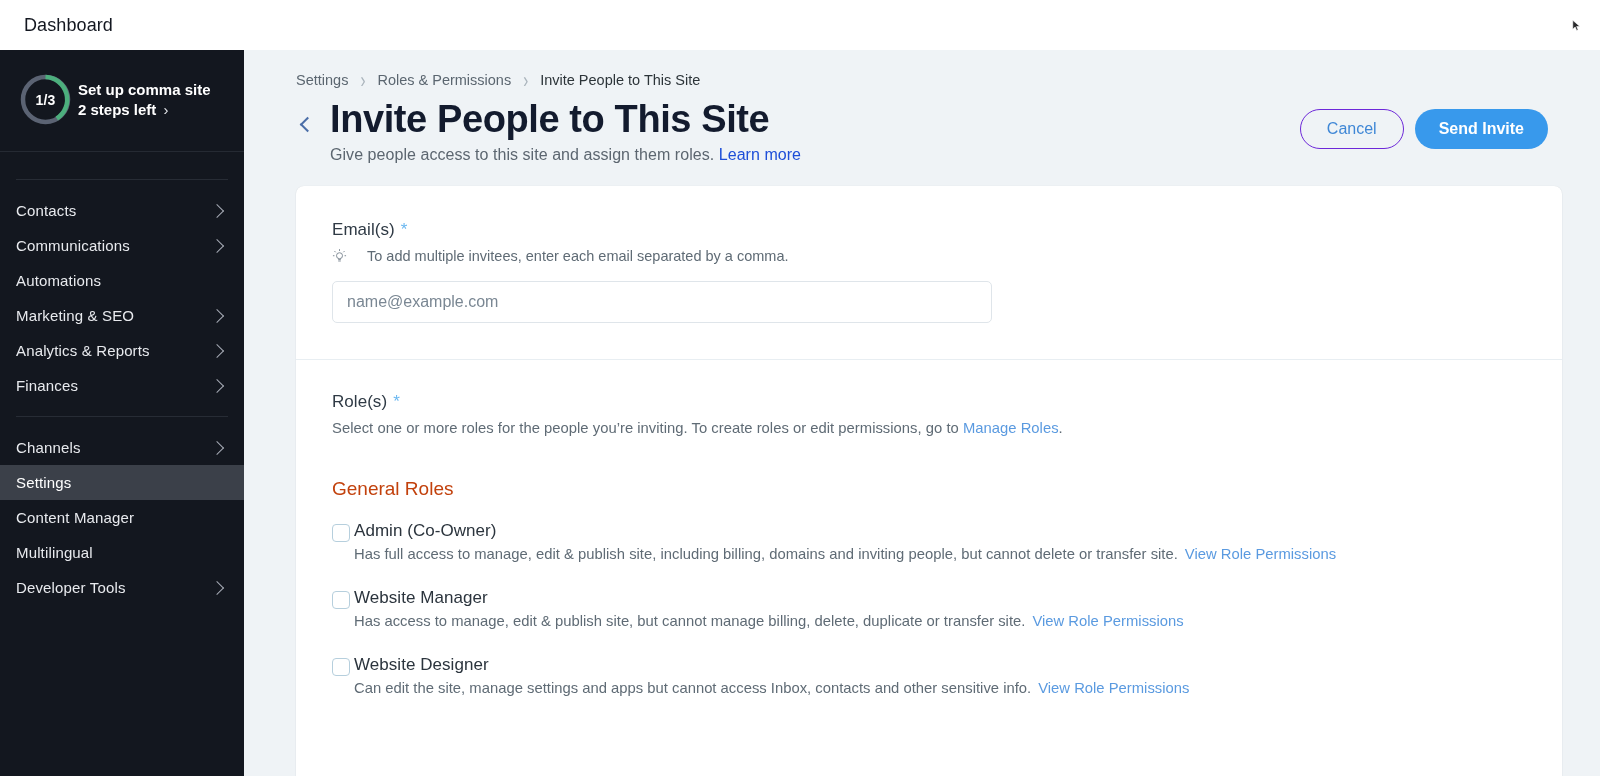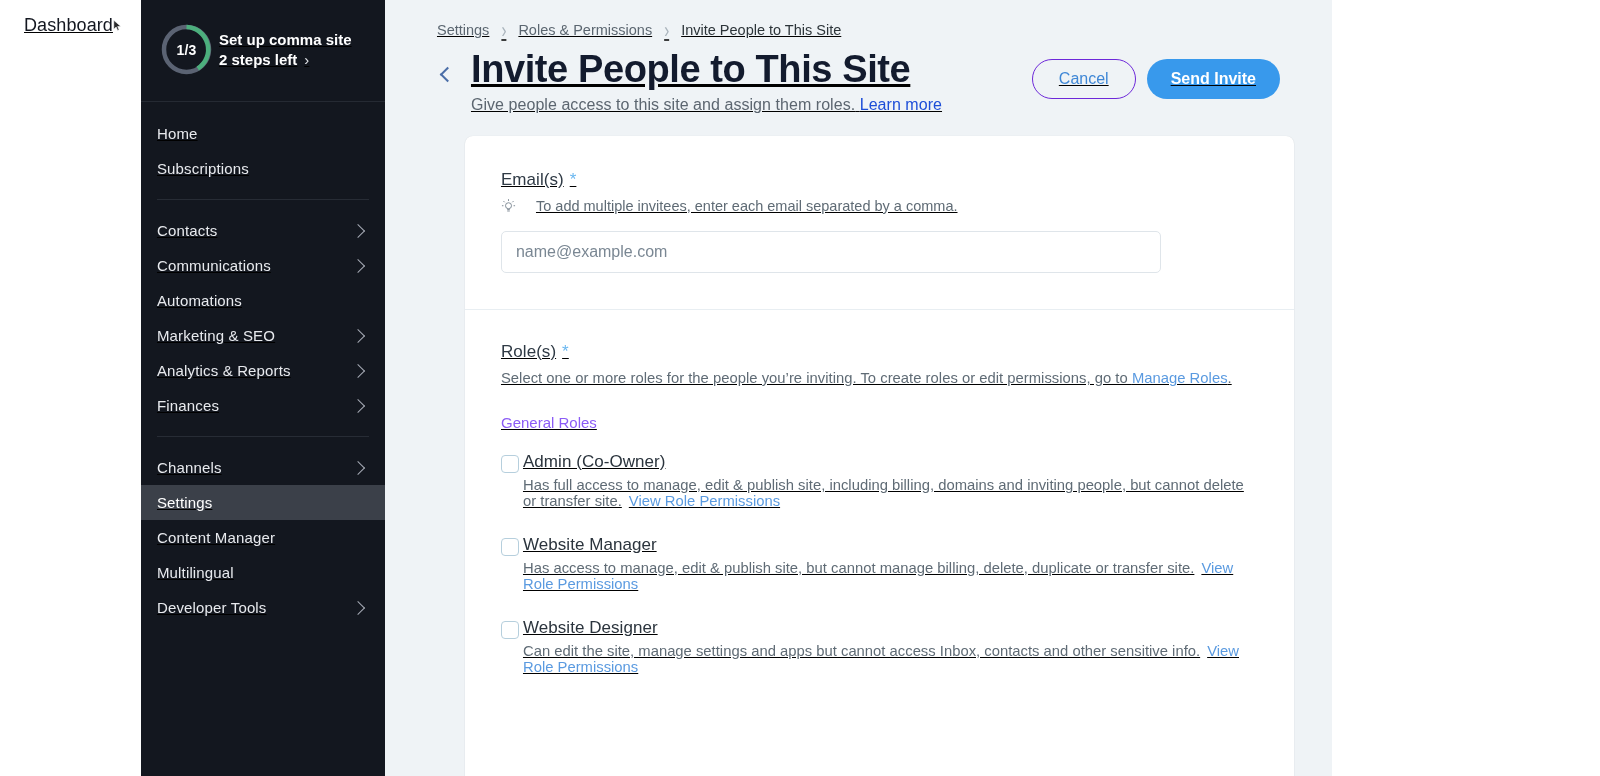--- a/index.html
+++ b/index.html
@@ -2,21 +2,21 @@
 <html><head>
 <meta charset="utf-8">
 <style>
   * { box-sizing: border-box; margin: 0; padding: 0; }
   html, body {
     width: 1600px; height: 776px;
     overflow: hidden;
     font-family: "Liberation Sans", sans-serif;
     background: #ffffff;
   }
-  .app { position: relative; width: 1332px; height: 776px; display: flex; flex-direction: row; text-decoration: underline; }
+  .app { position: relative; width: 1600px; height: 776px; display: flex; flex-direction: column; }
 
   
   .topbar {
     height: 50px; min-height: 50px; background: #ffffff;
     display: flex; align-items: center; padding: 0 24px;
     position: relative; z-index: 5;
   }
   .topbar-title {
     font-size: 18px; color: #131720; font-weight: 400; letter-spacing: .1px;
   }
@@ -103,21 +103,21 @@
   .head-actions { margin-left: auto; display: flex; align-items: center; gap: 11px; padding-top: 12px; }
   .btn {
     height: 40px; border-radius: 20px; font-size: 16px; cursor: pointer;
     display: inline-flex; align-items: center; justify-content: center;
     padding: 0 26px; border: none; font-family: "Liberation Sans", sans-serif;
   }
   .btn-secondary { background: transparent; border: 1px solid #6d28d9; color: #3f87d6; }
   .btn-primary { background: #3899ec; color: #ffffff; font-weight: 700; padding: 0 24px; }
 
   
-  .card-scroll { flex: 1; padding: 22px 38px 0 80px; overflow: hidden; }
+  .card-scroll { flex: 1; padding: 22px 38px 0 52px; overflow: hidden; }
   .card {
     background: #ffffff; border-radius: 8px;
     box-shadow: 0 1px 2px rgba(22,45,61,.07), 0 0 1px rgba(22,45,61,.12);
     min-height: 700px;
   }
   .sec { padding: 34px 36px 30px 36px; }
   .sec-email { padding-bottom: 36px; }
   .divider { height: 1px; background: #e8eef2; }
 
   .field-label {
@@ -137,21 +137,21 @@
     font-family: "Liberation Sans", sans-serif; outline: none;
   }
   .email-input::placeholder { color: #7a8793; }
 
   .sec-roles { padding: 32px 36px 10px 36px; }
   .roles-desc {
     margin-top: 8px; font-size: 14.8px; color: #5f6b75; letter-spacing: .02px;
   }
   .roles-desc a { color: #5a9ae0; text-decoration: none; cursor: pointer; }
   .group-label {
-    margin-top: 28px; font-size: 15px; color: #8b5cf6;
+    margin-top: 42px; font-size: 19px; color: #c2410c;
   }
   .role-list { margin-top: 21px; }
   .role-item { display: flex; gap: 4px; margin-bottom: 26px; }
   .checkbox {
     width: 18px; height: 18px; min-width: 18px; border-radius: 4px;
     border: 1.5px solid #b6cfdd; background: #fff; margin-top: 3px; cursor: pointer;
   }
   .role-text { display: flex; flex-direction: column; gap: 5px; }
   .role-name { font-size: 17px; color: #2b343d; letter-spacing: .05px; }
   .role-desc { font-size: 14.8px; color: #5f6b75; letter-spacing: .01px; }
@@ -187,28 +187,20 @@
           <div class="setup-title">Set up comma site</div>
           <div class="setup-sub">
             <span>2 steps left</span>
             <span class="chev">›</span>
           </div>
         </div>
       </div>
 
       <div class="nav">
 
-        <div class="nav-group">
-          <div class="nav-item">
-            <span class="lbl">Home</span>
-          </div>
-          <div class="nav-item">
-            <span class="lbl">Subscriptions</span>
-          </div>
-        </div>
 
         <div class="nav-sep"></div>
 
         <div class="nav-group">
           <div class="nav-item">
             <span class="lbl">Contacts</span>
             <span class="caret"></span>
           </div>
           <div class="nav-item">
             <span class="lbl">Communications</span>

